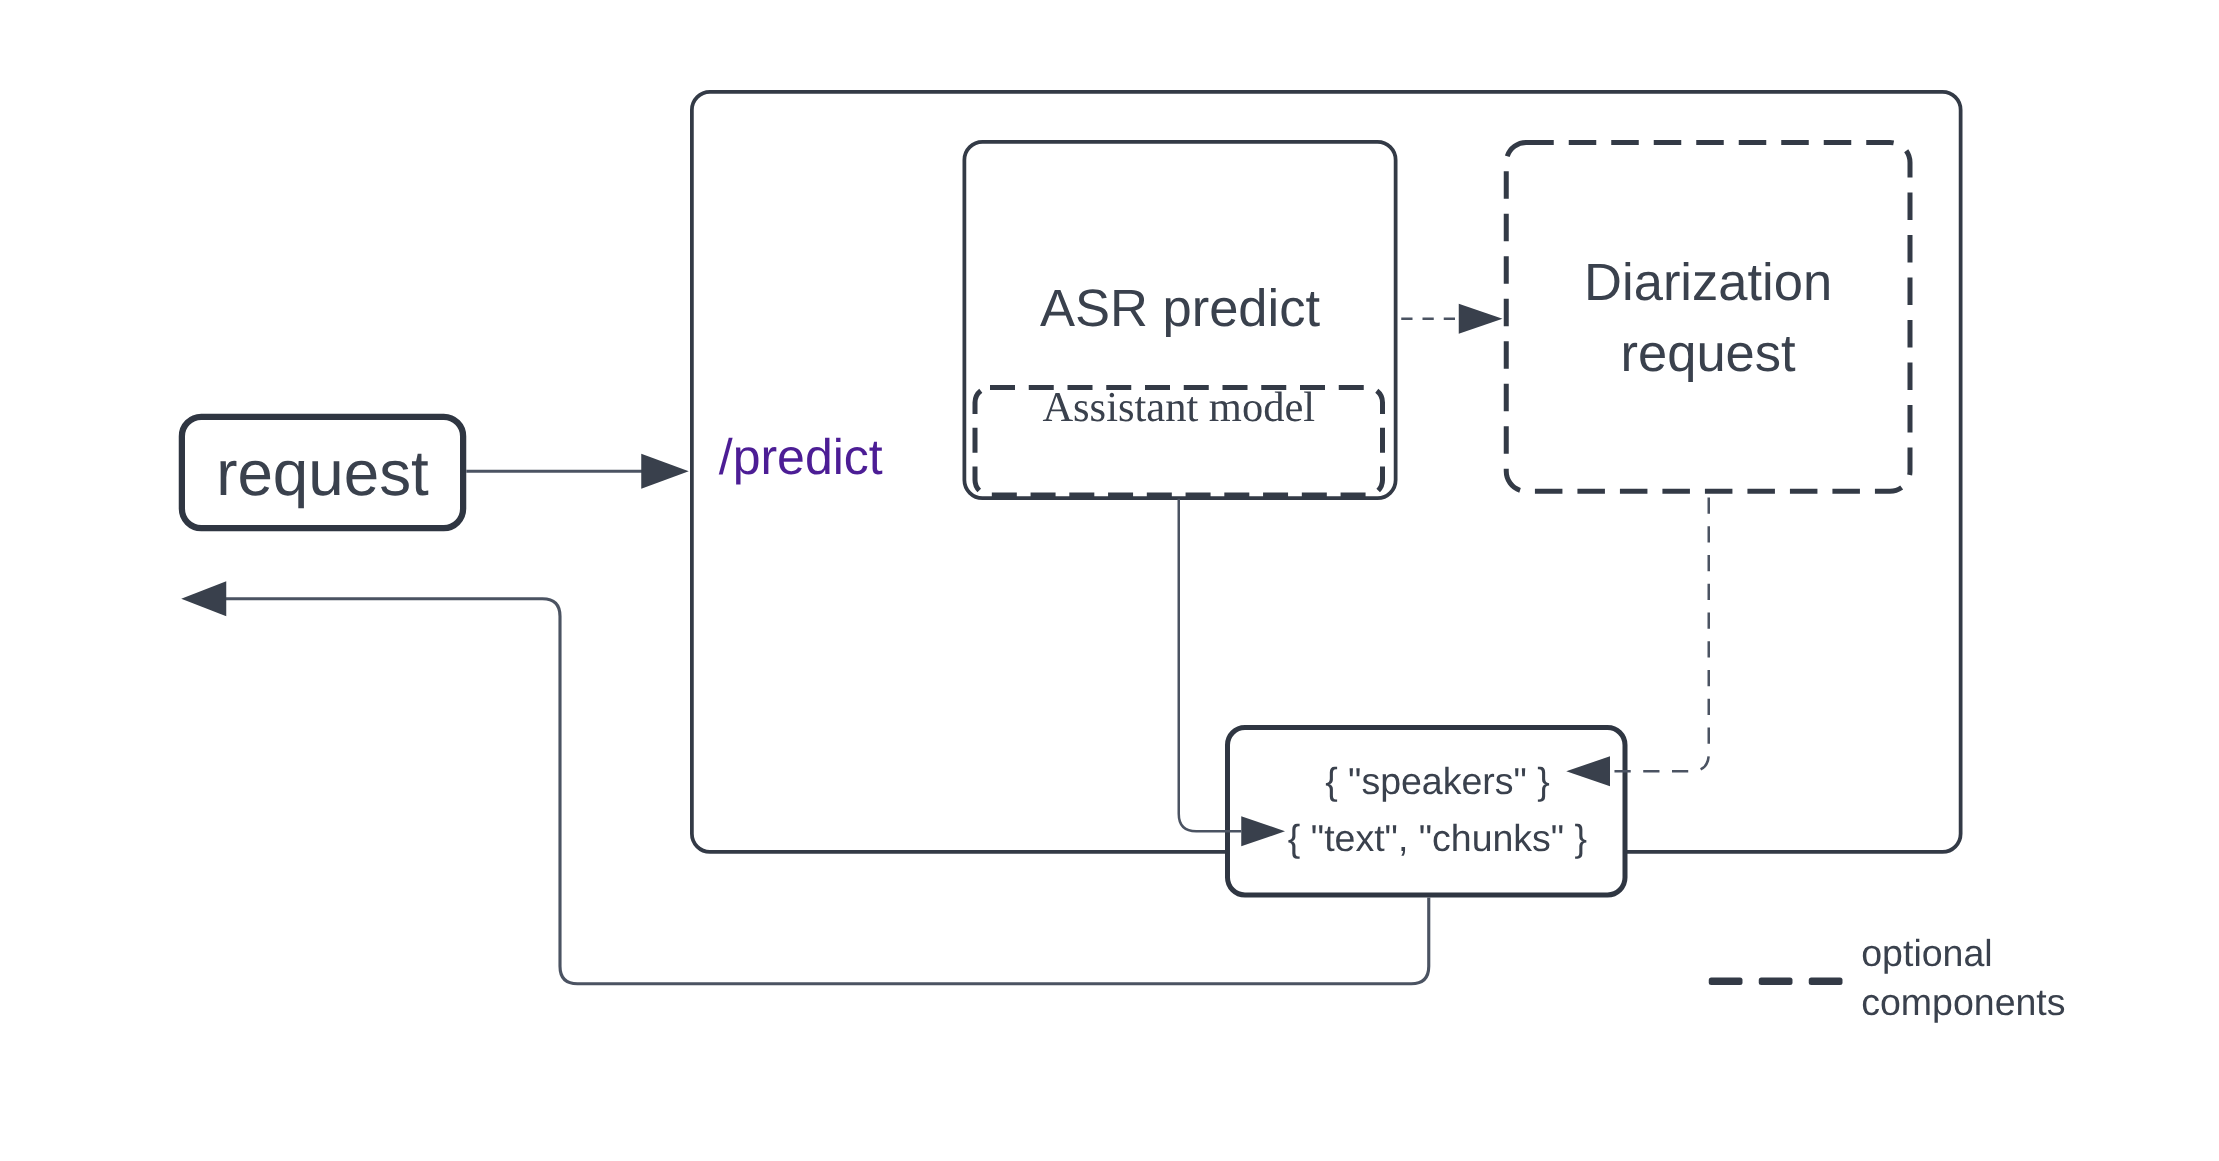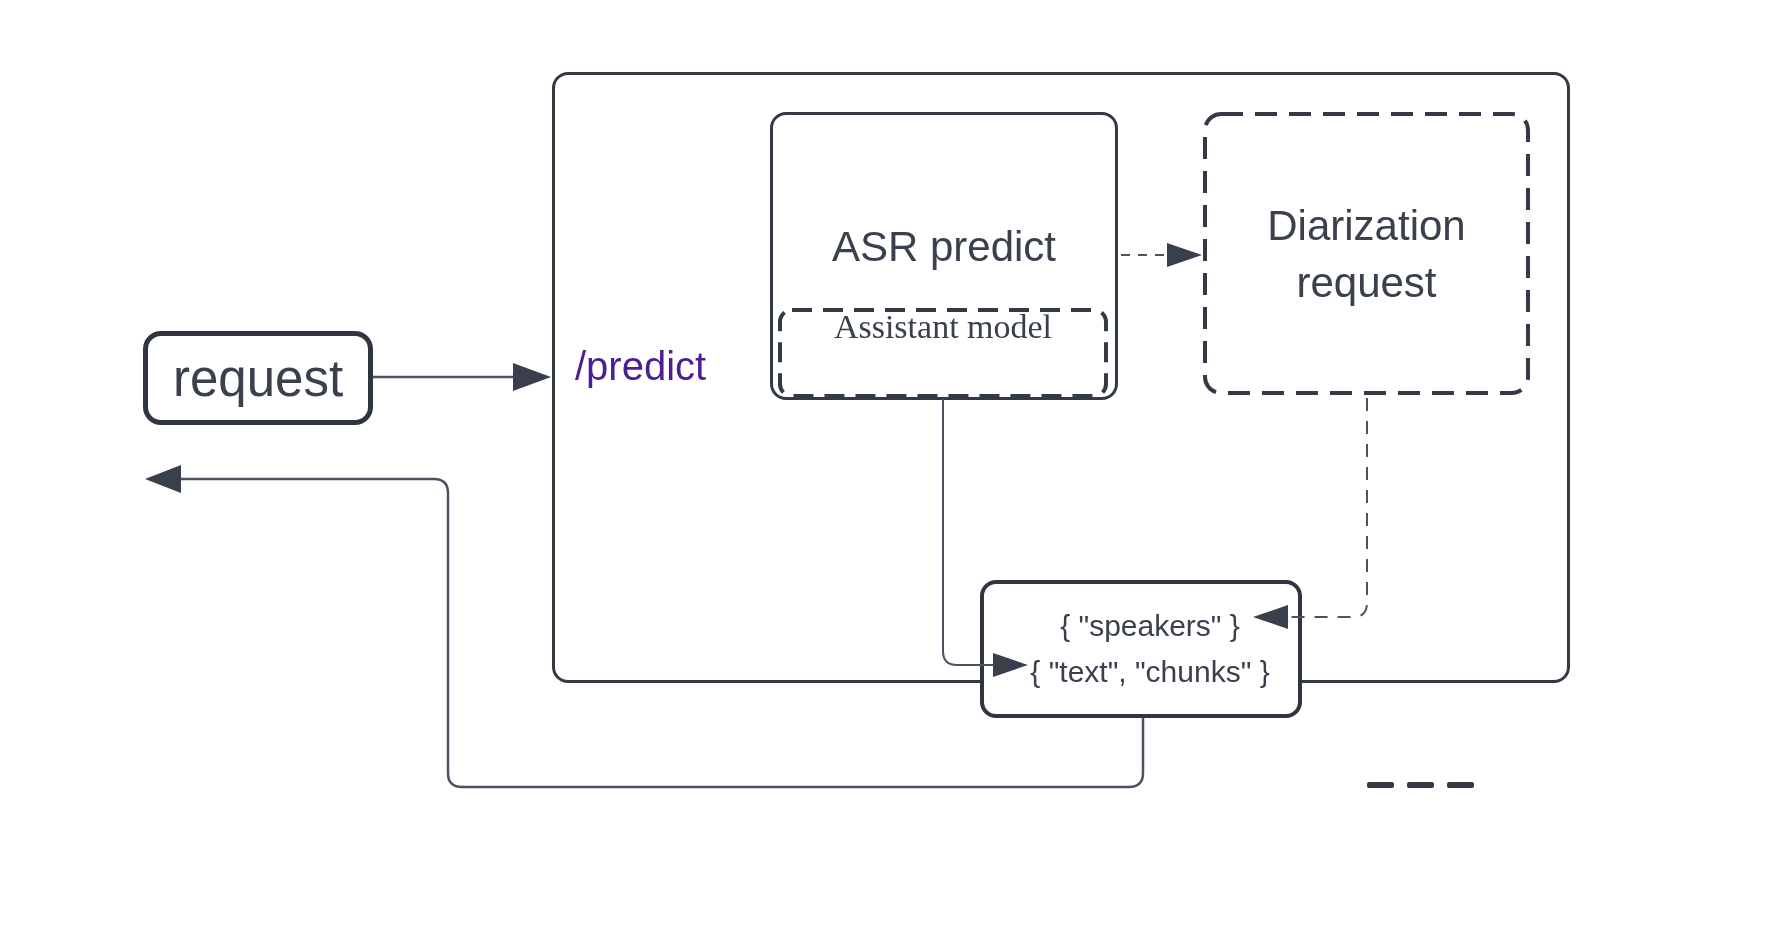--- a/index.html
+++ b/index.html
@@ -127,14 +127,16 @@
 
     <path d="M 1143 718 V 773 Q 1143 787 1129 787 H 462 Q 448 787 448 773 V 493 Q 448 479 434 479 H 180" fill="none" stroke="#4b5362" stroke-width="2.5"></path>
     <polygon points="145,479 181,465 181,493" fill="#39404c"></polygon>
   </svg>
 
   <div class="abs legend-dashes">
     <div class="legend-dash"></div>
     <div class="legend-dash"></div>
     <div class="legend-dash"></div>
   </div>
+  <div class="abs legend-text">optional
+components</div>
 
 </div>
 
 </body></html>

